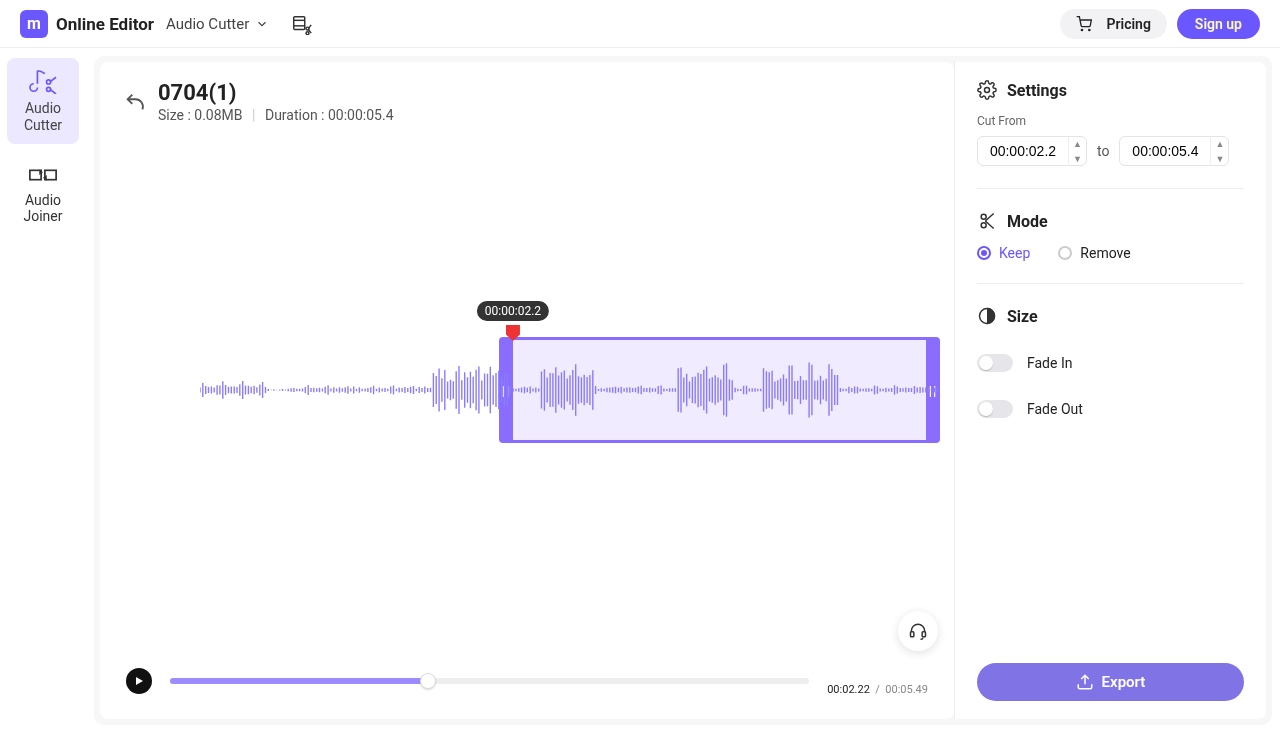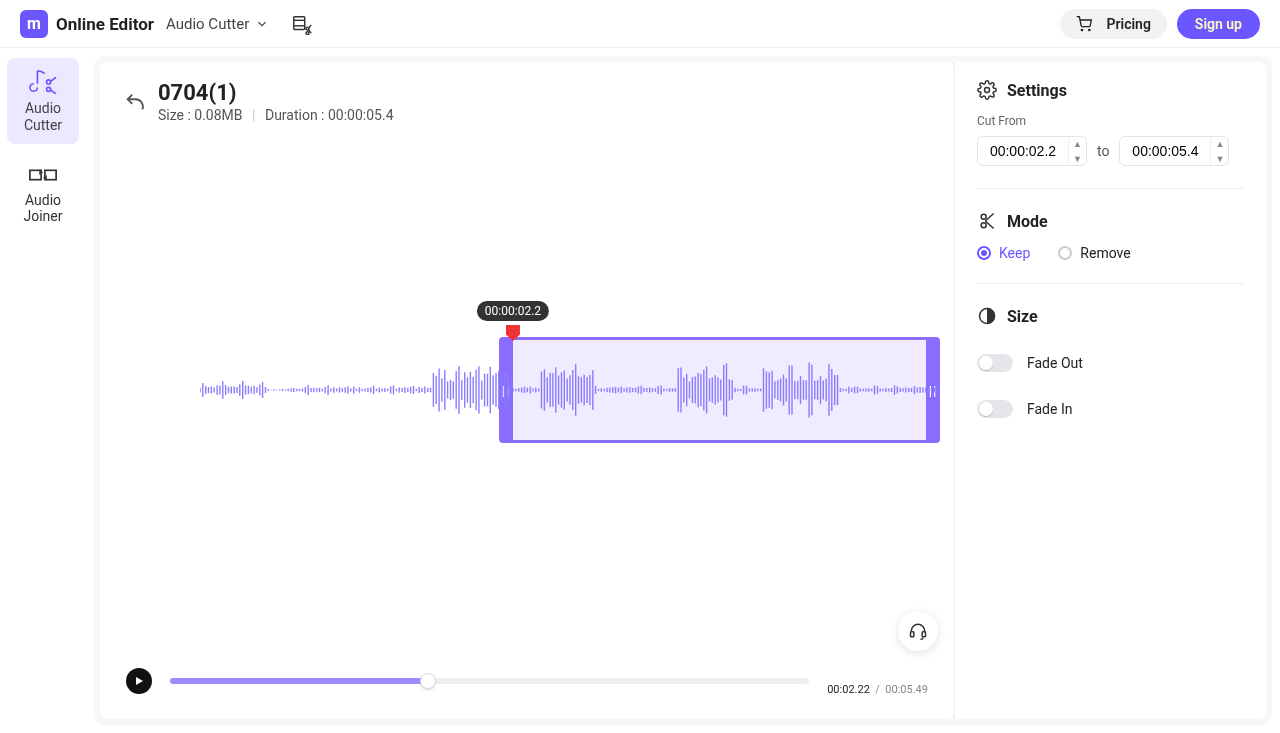--- a/index.html
+++ b/index.html
@@ -240,22 +240,30 @@
 
       <div class="section-title">
         <svg width="20" height="20" viewBox="0 0 24 24" fill="none" stroke="currentColor" stroke-width="1.8">
             <circle cx="12" cy="12" r="9"></circle>
             <path d="M12 3a9 9 0 0 1 0 18" fill="currentColor"></path>
           </svg>
         <span>Size</span>
       </div>
       <div class="toggle-row">
         <div class="toggle"></div>
-        <span>Fade Out</span>
+        <span>Fade In</span>
       </div>
       <div class="toggle-row">
         <div class="toggle"></div>
-        <span>Fade In</span>
-      </div>
-
+        <span>Fade Out</span>
+      </div>
+
+      <div class="export-btn">
+        <svg width="18" height="18" viewBox="0 0 24 24" fill="none" stroke="currentColor" stroke-width="2">
+            <path d="M21 15v4a2 2 0 0 1-2 2H5a2 2 0 0 1-2-2v-4"></path>
+            <polyline points="17 8 12 3 7 8"></polyline>
+            <line x1="12" y1="3" x2="12" y2="15"></line>
+          </svg>
+        <span>Export</span>
+      </div>
     </div>
   </div>
 </div>
 
 </body></html>

